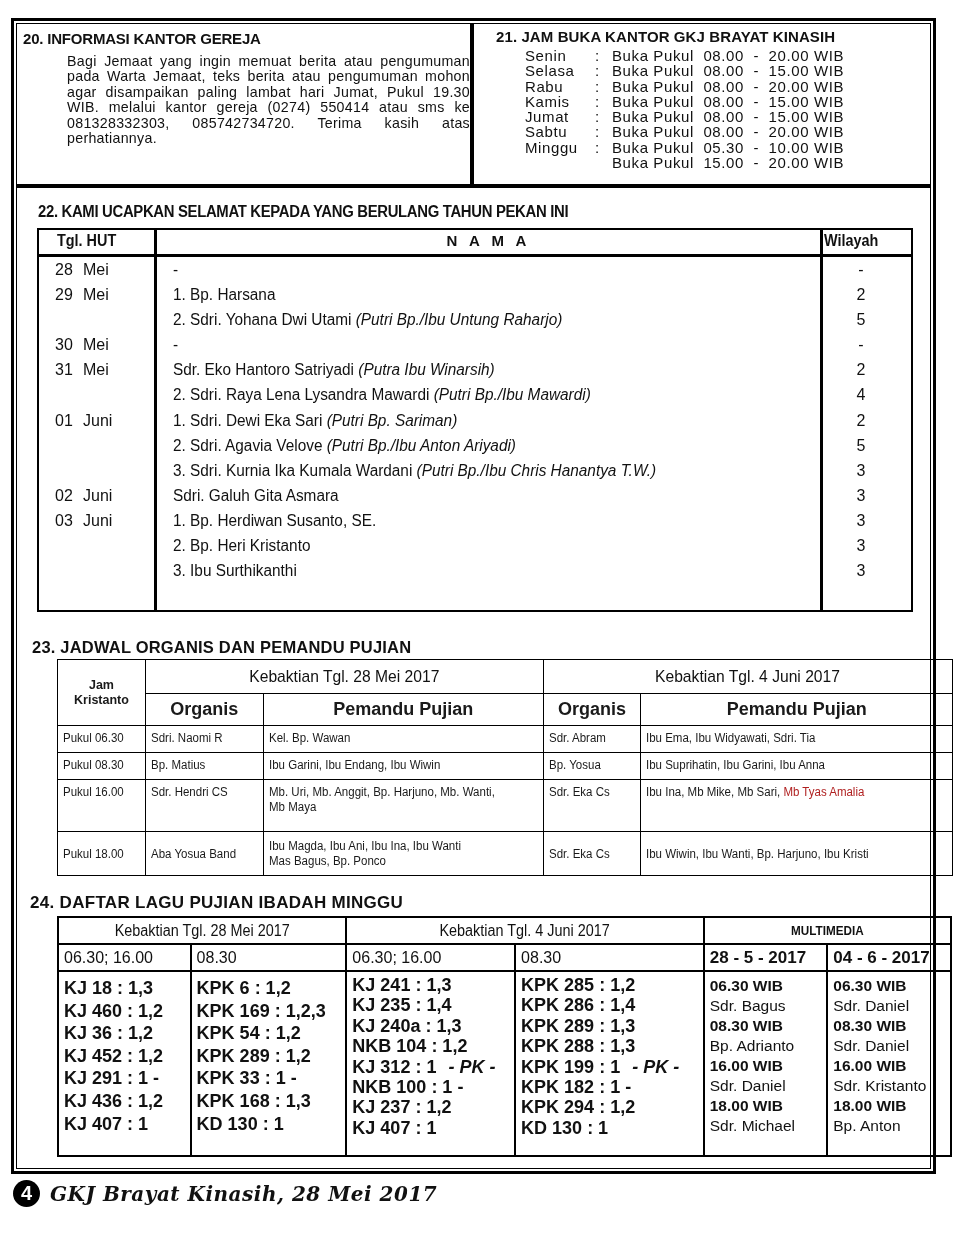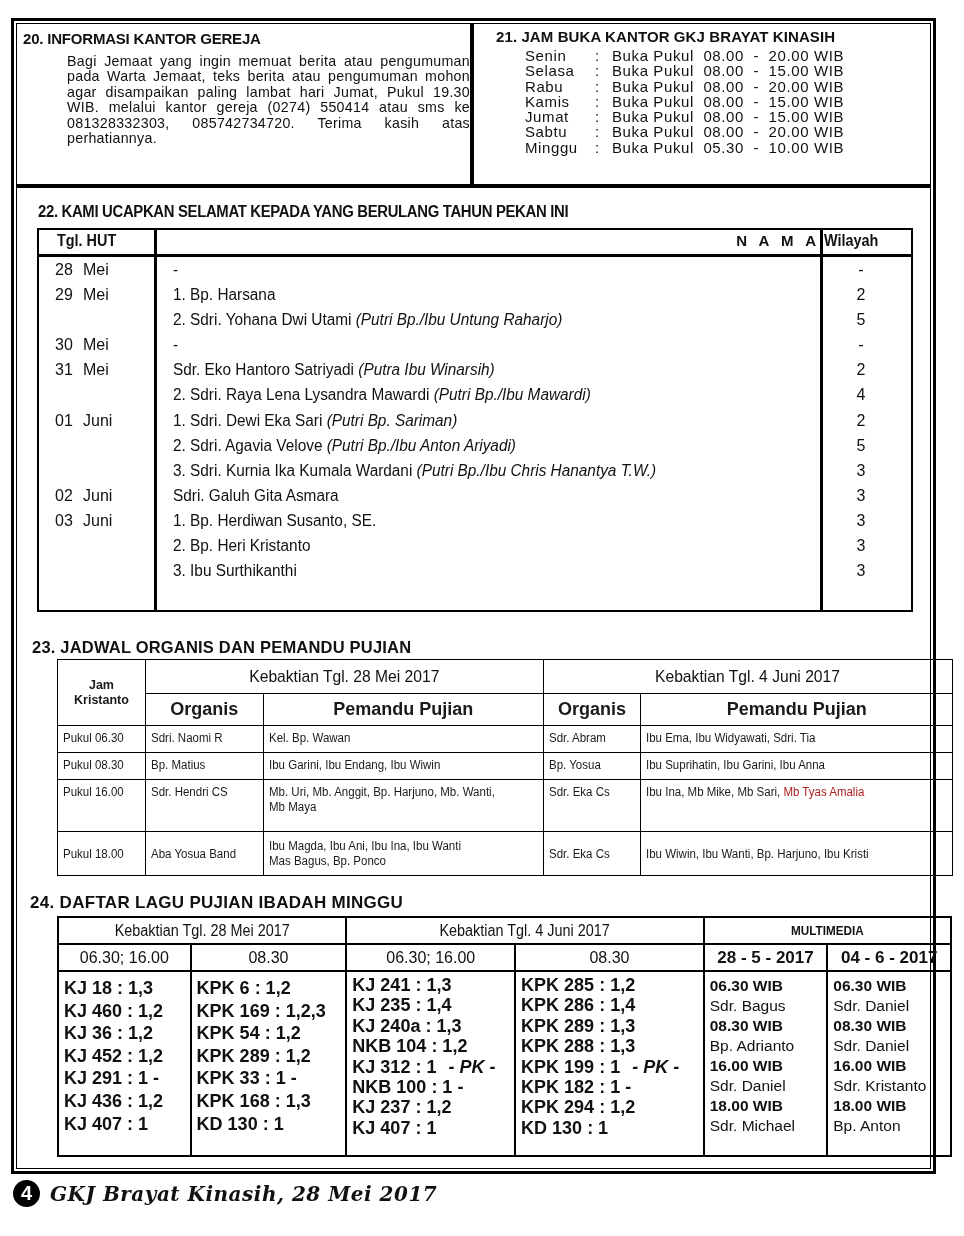--- a/index.html
+++ b/index.html
@@ -27,21 +27,21 @@
   .sep1 { position: absolute; left: 17px; top: 184px; width: 914px; height: 4px; background: #000; }
 
   
   .title22 { position: absolute; left: 38px; top: 203px; font-size: 16px; font-weight: bold; letter-spacing: -0.35px; transform: scaleX(0.93); transform-origin: left; white-space: nowrap; }
   .t22 { position: absolute; left: 37px; top: 228px; width: 876px; height: 384px; border: 2px solid #000; }
   .t22 .vline1 { position: absolute; left: 115px; top: 0; width: 3px; height: 100%; background: #000; }
   .t22 .vline2 { position: absolute; left: 781px; top: 0; width: 3px; height: 100%; background: #000; }
   .t22 .hline { position: absolute; left: 0; top: 24px; width: 100%; height: 3px; background: #000; }
   .t22 .hdr { position: absolute; top: 2px; font-size: 16px; font-weight: bold; transform: scaleX(0.9); }
   .t22 .hdr.tgl { left: 18px; transform-origin: left; }
-  .t22 .hdr.nama { left: 118px; width: 663px; text-align: right; letter-spacing: 4px; transform: none; font-size: 15px; }
+  .t22 .hdr.nama { left: 118px; width: 663px; text-align: center; letter-spacing: 4px; transform: none; font-size: 15px; }
   .t22 .hdr.wil { left: 785px; transform-origin: left; }
   .t22 .rows { position: absolute; left: 0; top: 31px; width: 100%; }
   .t22 .r { position: relative; height: 25.1px; font-size: 16px; }
   .t22 .r span { position: absolute; top: 0; white-space: nowrap; }
   .t22 .r .d { left: 16px; }
   .t22 .r .m { left: 44px; }
   .t22 .r .n { left: 134px; transform: scaleX(0.96); transform-origin: left; }
   .t22 .r .n i { font-style: italic; }
   .t22 .r .w { left: 812px; width: 20px; text-align: center; }
 
@@ -63,21 +63,21 @@
   .red { color: #b02020; }
   .cond { display: inline-block; transform: scaleX(0.92); transform-origin: left; white-space: nowrap; }
 
   
   .title24 { position: absolute; left: 30px; top: 893px; font-size: 17px; font-weight: bold; letter-spacing: 0.3px; white-space: nowrap; }
   .t24 { position: absolute; left: 25px; top: 916px; width: 895px; }
   .t24 td { border: 2px solid #000; vertical-align: top; padding: 0 5px; }
   .t24 .hA { height: 27px; text-align: center; vertical-align: middle; font-size: 16px; }
   .t24 .hA .cond2 { display: inline-block; transform: scaleX(0.9); }
   .t24 .hMM { font-size: 13px; font-weight: bold; }
-  .t24 .hB { height: 27px; text-align: center; vertical-align: middle; font-size: 16px; }
+  .t24 .hB { height: 27px; text-align: left; vertical-align: middle; font-size: 16px; }
   .t24 .hB.bold { font-weight: bold; font-size: 17px; }
   .t24 .songs { font-size: 18px; font-weight: bold; line-height: 22.6px; padding-top: 5px; height: 185px; white-space: nowrap; }
   .t24 .songs2 { font-size: 18px; font-weight: bold; line-height: 20.4px; padding-top: 3px; white-space: nowrap; }
   .t24 .mm { font-size: 15.5px; line-height: 20px; padding-top: 4px; white-space: nowrap; }
   .t24 .mm b { font-weight: bold; }
   .t24 .pk { font-style: italic; }
 
   
   .footer { position: absolute; left: 13px; top: 1180px; display: flex; align-items: center; }
   .pagecircle { width: 27px; height: 27px; border-radius: 50%; background: #000; color: #fff; font-weight: bold; font-size: 20px; display: flex; align-items: center; justify-content: center; }
@@ -124,20 +124,25 @@
       </div>
     <div class="row">
         <span class="day">Sabtu</span>
         <span class="colon">:</span>
         <span class="txt">Buka Pukul  08.00  -  20.00 WIB</span>
       </div>
     <div class="row">
         <span class="day">Minggu</span>
         <span class="colon">:</span>
         <span class="txt">Buka Pukul  05.30  -  10.00 WIB</span>
+      </div>
+    <div class="row">
+        <span class="day"></span>
+        <span class="colon"></span>
+        <span class="txt">Buka Pukul  15.00  -  20.00 WIB</span>
       </div>
   </div>
 </div>
 
 <div class="sep1"></div>
 
 <div class="title22">22. KAMI UCAPKAN SELAMAT KEPADA YANG BERULANG TAHUN PEKAN INI</div>
 <div class="t22">
   <div class="vline1"></div>
   <div class="vline2"></div>

